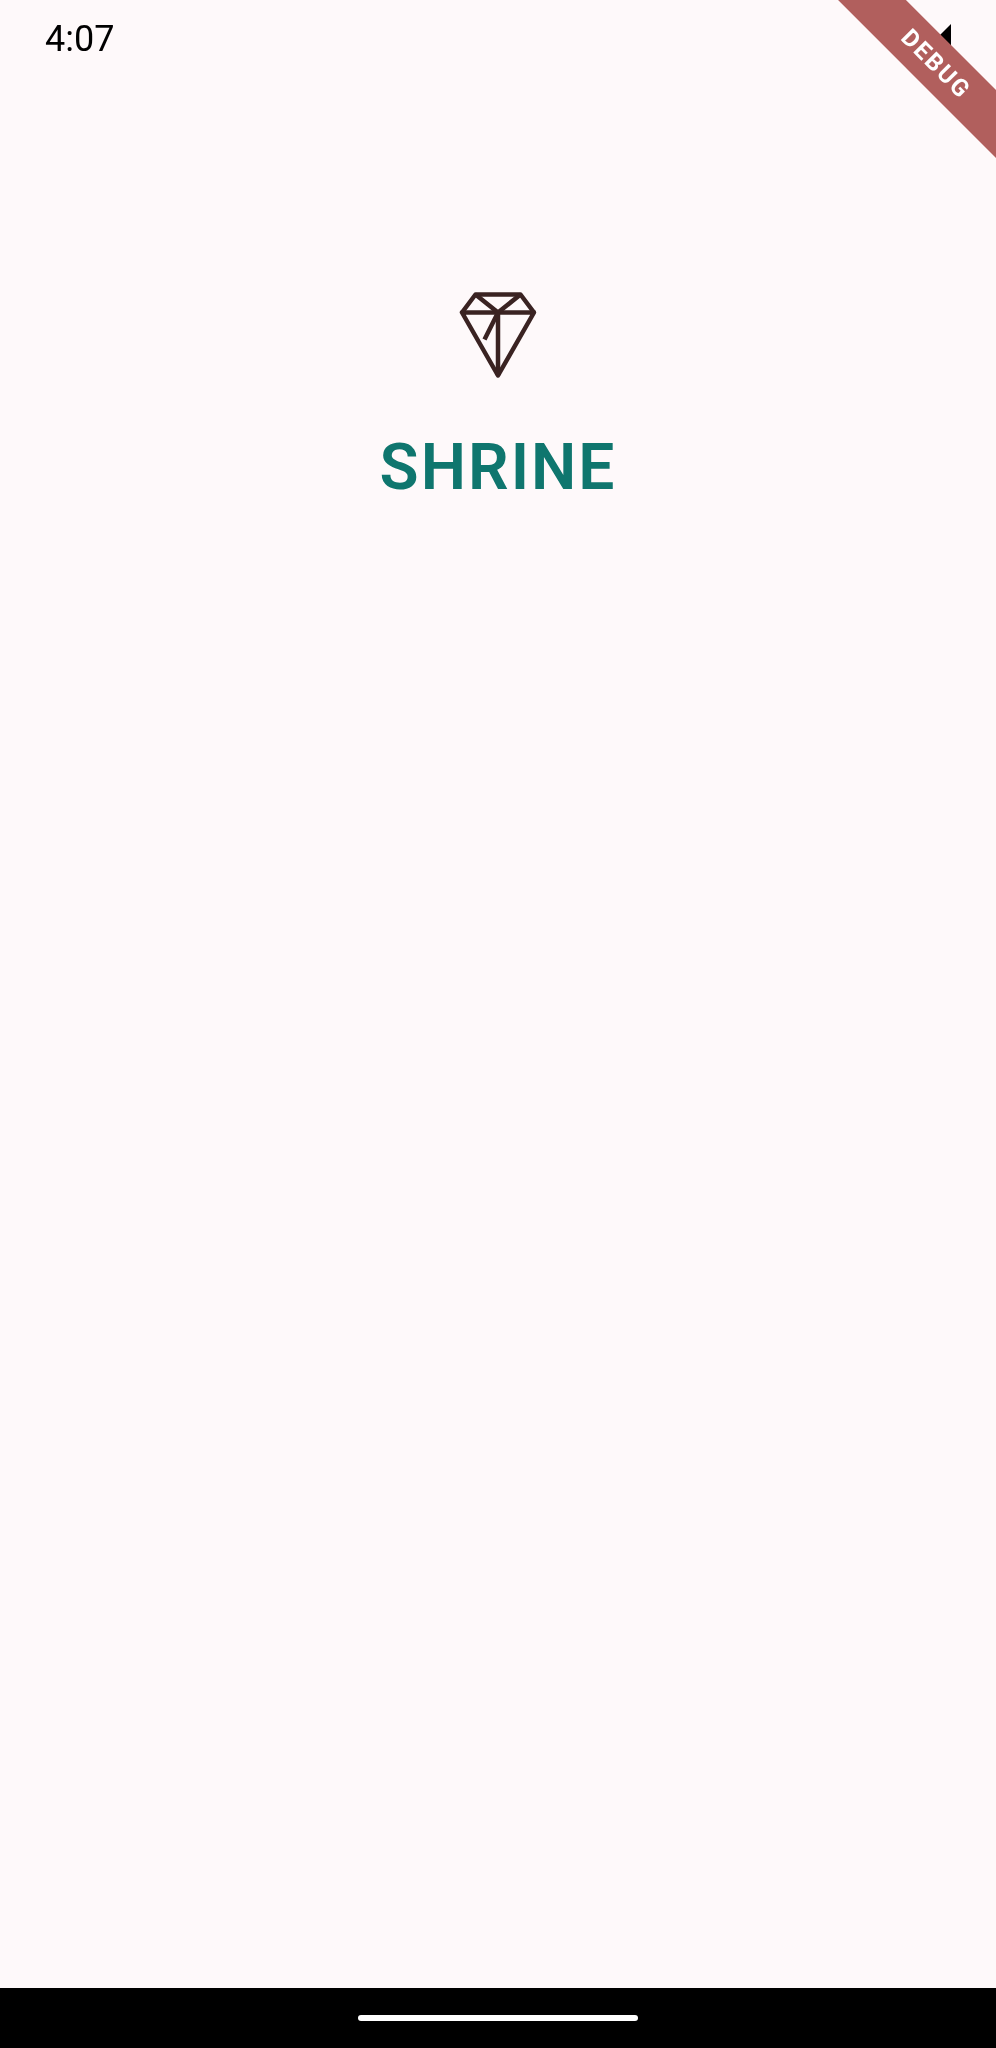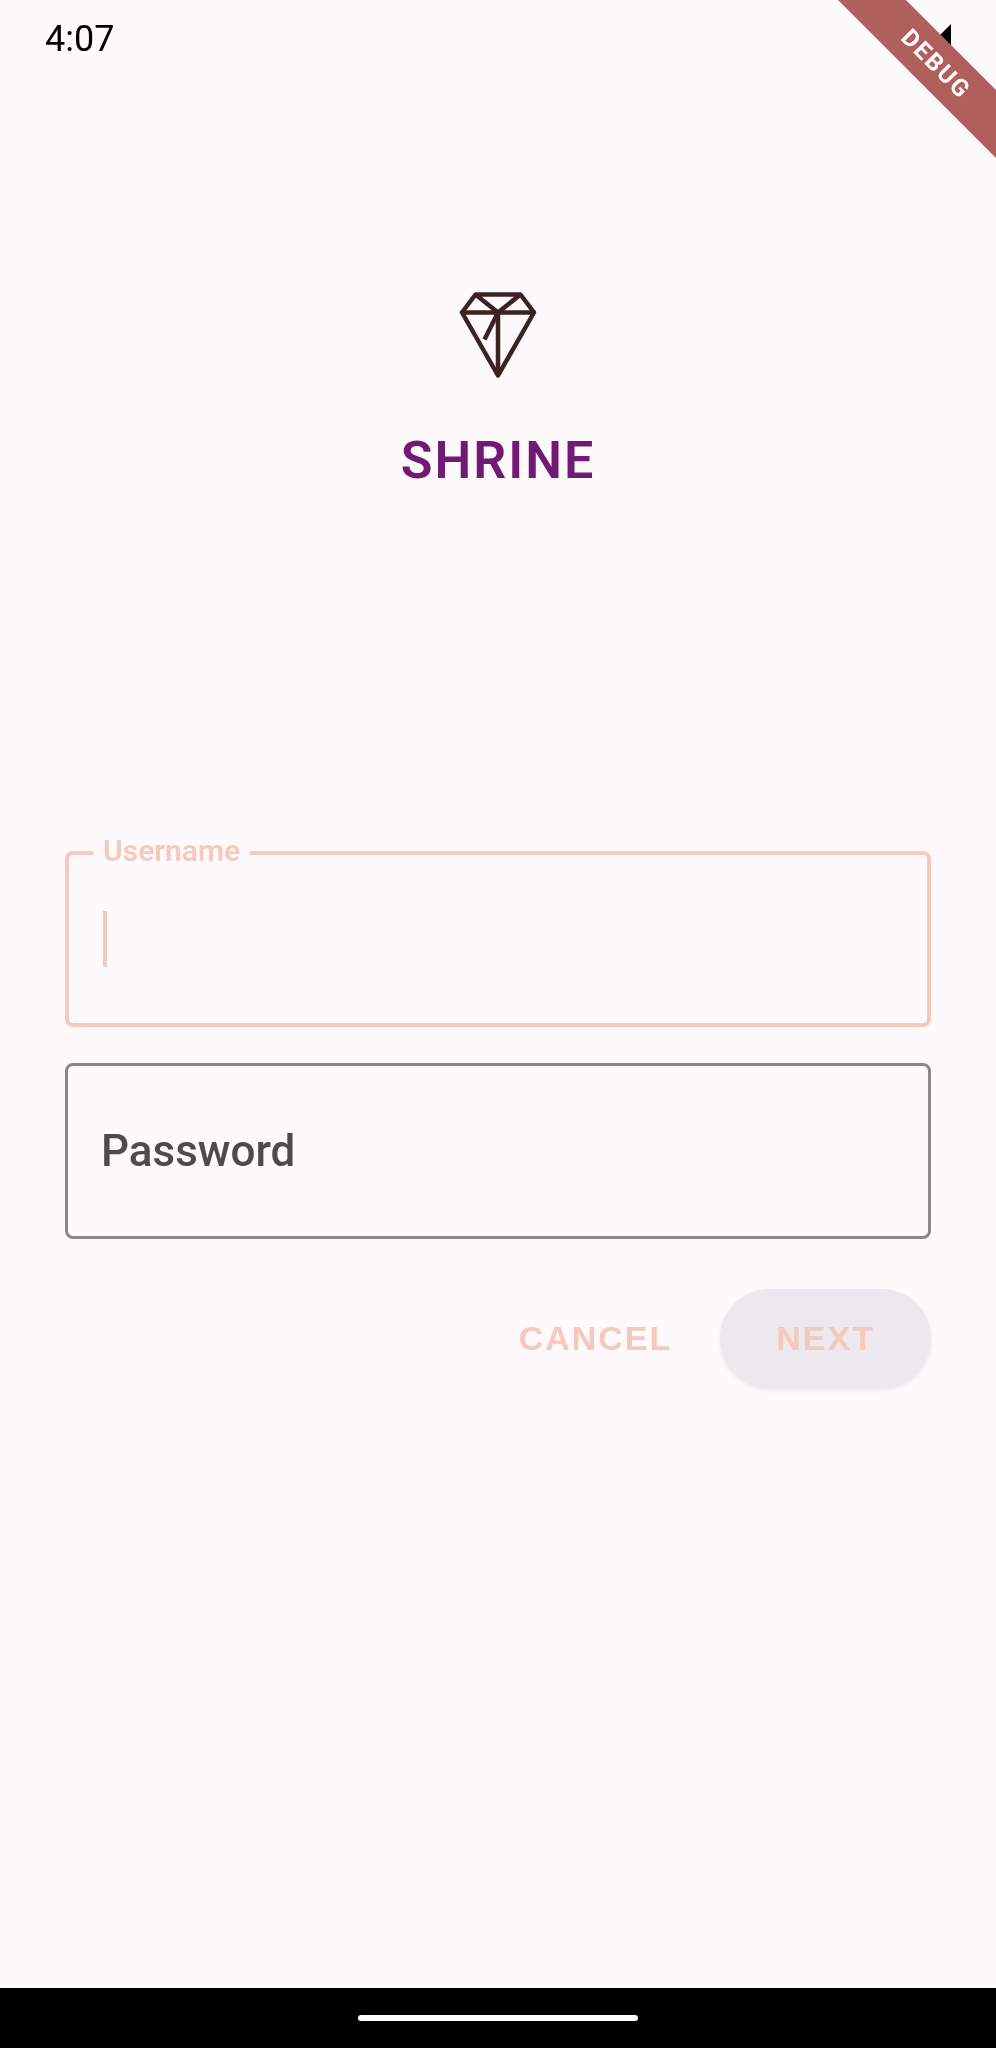--- a/index.html
+++ b/index.html
@@ -70,23 +70,23 @@
       align-items: center;
     }
     
     .logo-icon {
       width: 90px;
       height: 90px;
       margin-bottom: 50px;
     }
     
     .app-title {
-      font-size: 52px;
+      font-size: 64px;
       font-weight: 600;
-      color: #701a75;
+      color: #0f766e;
       letter-spacing: 2px;
     }
     
     .form {
       margin-top: 360px;
       width: 100%;
       padding: 0 65px;
     }
     
     .input-group {
@@ -241,34 +241,17 @@
         <path d="M10 25 L90 25 L50 95 Z"></path>
         <path d="M10 25 L25 5 L75 5 L90 25"></path>
         <path d="M25 5 L50 25 L75 5"></path>
         <path d="M50 25 L50 95"></path>
         <path d="M50 25 L35 55"></path>
       </g>
     </svg>
   </div>
   <h1 class="app-title">SHRINE</h1>
 
-  <div class="form">
-    <div class="input-group focused">
-      <label class="floating-label">Username</label>
-      <input type="text" class="input-field" value="" style="">
-      <div class="cursor"></div>
-    </div>
-
-    <div class="input-group input-group-password">
-      <input type="password" class="input-field" value="" style="">
-      <span class="placeholder-text">Password</span>
-    </div>
-
-    <div class="button-row">
-      <button class="btn-cancel">CANCEL</button>
-      <button class="btn-next">NEXT</button>
-    </div>
-  </div>
 </div>
 
 <div class="nav-bar">
   <div class="nav-handle"></div>
 </div>
 
 </body></html>

